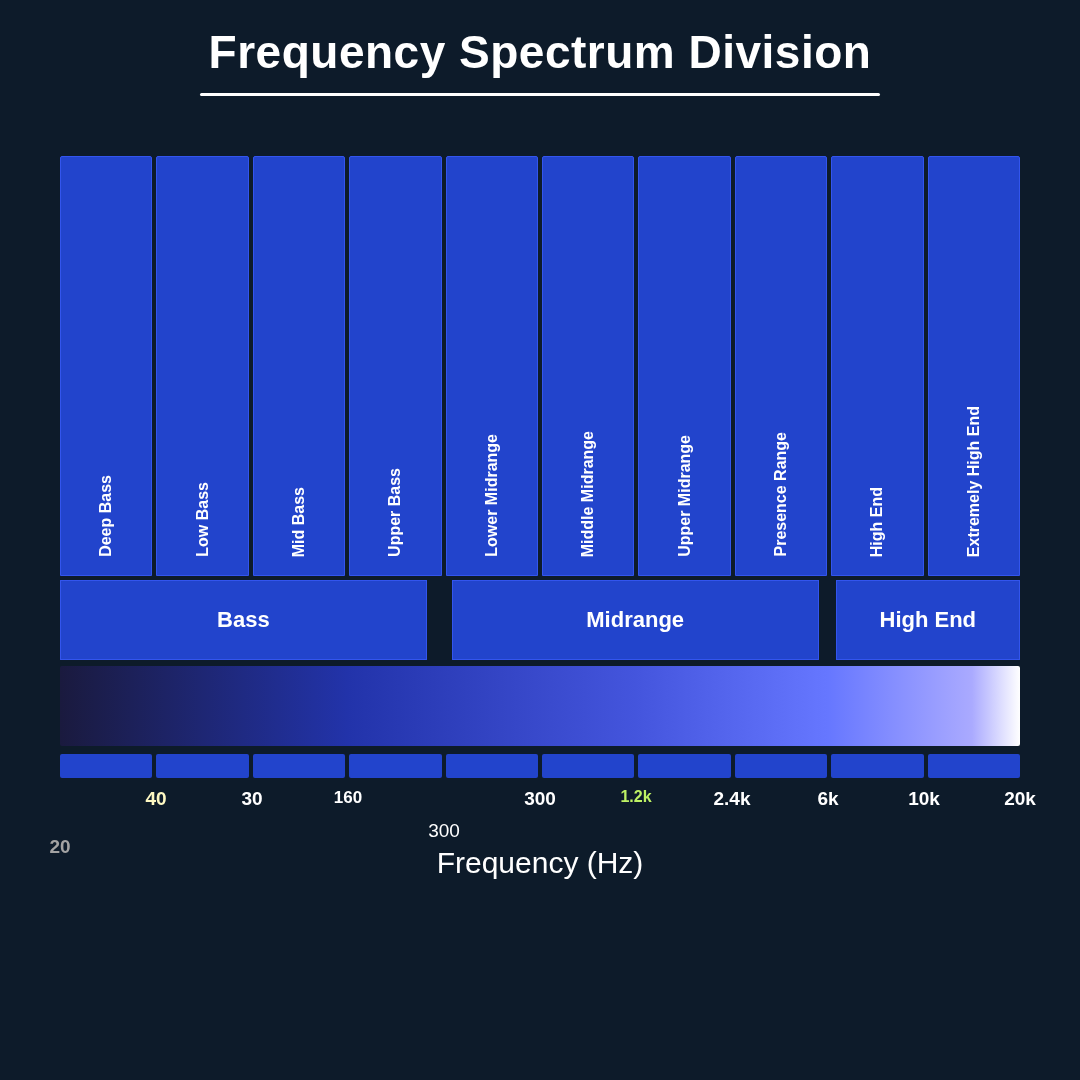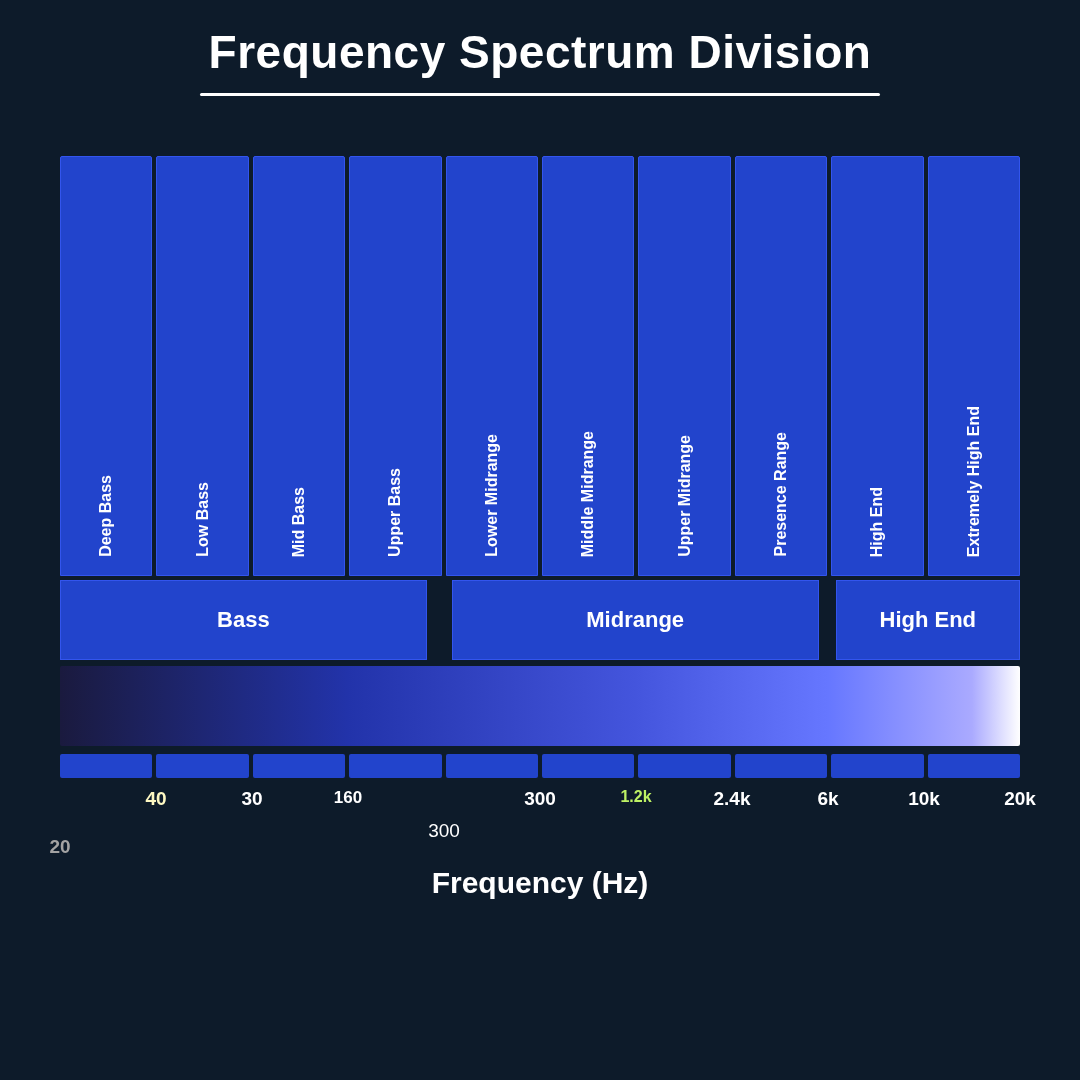--- a/index.html
+++ b/index.html
@@ -129,23 +129,23 @@
       display: flex;
       width: 100%;
       margin-top: 10px;
       position: relative;
     }
 
     
     .x-axis-title {
       color: #ffffff;
       font-size: 30px;
-      font-weight: 700;
-      text-align: center;
-      margin-top: 48px;
+      font-weight: 400;
+      text-align: center;
+      margin-top: 28px;
     }
   </style>
 </head>
 <body>
 
 <div class="title-section">
   <h1 class="main-title">Frequency Spectrum Division</h1>
   <div class="title-underline"></div>
 </div>
 

